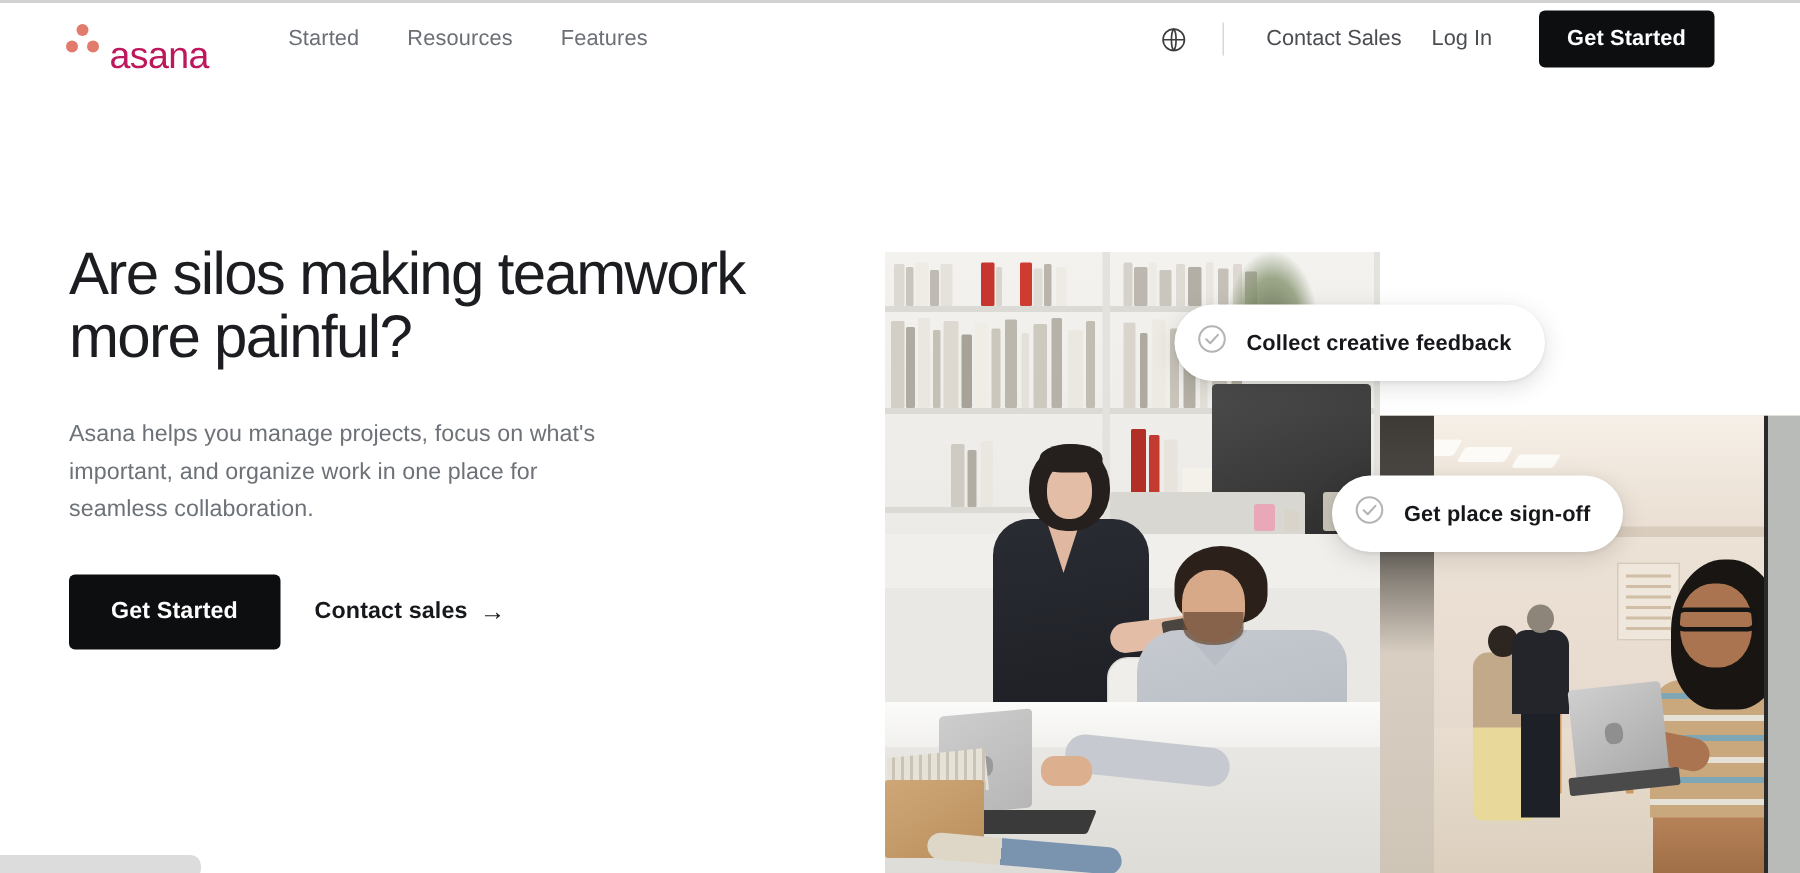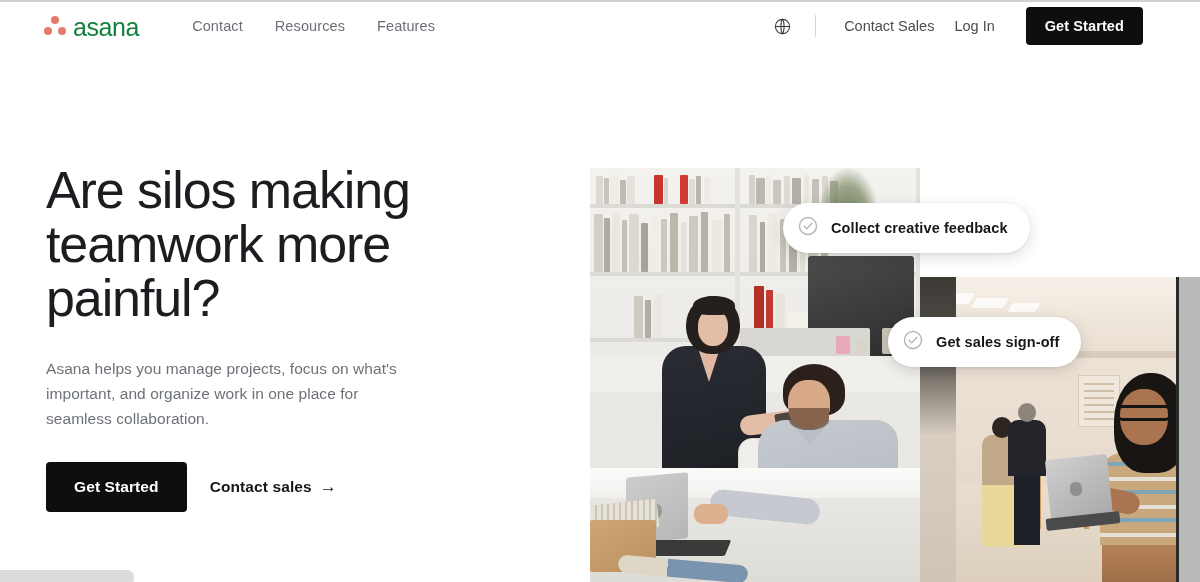--- a/index.html
+++ b/index.html
@@ -60,24 +60,24 @@
     background: #e37b6d;
   }
   .logo-mark i.d1 { width: 8.4px; height: 8.4px; left: 6.8px; top: 0px; }
   .logo-mark i.d2 { width: 8.4px; height: 8.4px; left: 0px;   top: 11px; }
   .logo-mark i.d3 { width: 8.4px; height: 8.4px; left: 13.6px;top: 11px; }
 
   .logo-word {
     font-size: 25px;
     font-weight: 400;
     letter-spacing: -0.4px;
-    color: #15803d;
+    color: #be185d;
     line-height: 1;
     position: relative;
-    top: 1px;
+    top: 11px;
   }
 
   .nav-links {
     display: flex;
     align-items: center;
     margin-left: 37px;
     gap: 0px;
   }
   .nav-link {
     font-size: 14.5px;
@@ -133,21 +133,21 @@
 
   
   .hero-left {
     position: absolute;
     left: 46px;
     top: 163px;
     width: 470px;
     z-index: 20;
   }
   .hero-title {
-    font-size: 52px;
+    font-size: 40px;
     line-height: 1.04;
     font-weight: 400;
     letter-spacing: -1.1px;
     color: #1b1d21;
   }
   .hero-sub {
     margin-top: 31px;
     font-size: 15.5px;
     line-height: 1.62;
     color: #6d7278;
@@ -519,21 +519,21 @@
   <div class="logo">
     <span class="logo-mark">
       <i class="d1"></i>
         <i class="d2"></i>
         <i class="d3"></i>
     </span>
     <span class="logo-word">asana</span>
   </div>
 
   <nav class="nav-links">
-    <span class="nav-link">Contact</span>
+    <span class="nav-link">Started</span>
     <span class="nav-link">Resources</span>
     <span class="nav-link">Features</span>
   </nav>
 
   <div class="nav-right">
     <span class="globe-btn">
       <svg width="19" height="19" viewBox="0 0 24 24" fill="none" stroke="currentColor" stroke-width="1.4">
         <circle cx="12" cy="12" r="9"></circle>
         <path d="M3 12h18"></path>
         <path d="M12 3c2.6 2.6 2.6 15.4 0 18c-2.6-2.6-2.6-15.4 0-18z"></path>
@@ -710,21 +710,21 @@
     <span class="chip-label">Collect creative feedback</span>
   </div>
 
   <div class="chip chip-b">
     <span class="check-icon">
       <svg width="22" height="22" viewBox="0 0 24 24" fill="none" stroke="currentColor" stroke-width="1.5">
         <circle cx="12" cy="12" r="9.3"></circle>
         <path d="M7.8 12.2l2.9 2.9 5.6-6.1" stroke-linecap="round" stroke-linejoin="round"></path>
       </svg>
     </span>
-    <span class="chip-label">Get sales sign-off</span>
+    <span class="chip-label">Get place sign-off</span>
   </div>
 
 </div>
 
 <section class="hero-left">
   <h1 class="hero-title">Are silos making teamwork more painful?</h1>
   <p class="hero-sub">Asana helps you manage projects, focus on what's important, and organize work in one place for seamless collaboration.</p>
   <div class="hero-cta">
     <button class="btn-hero">Get Started</button>
     <span class="link-hero">

